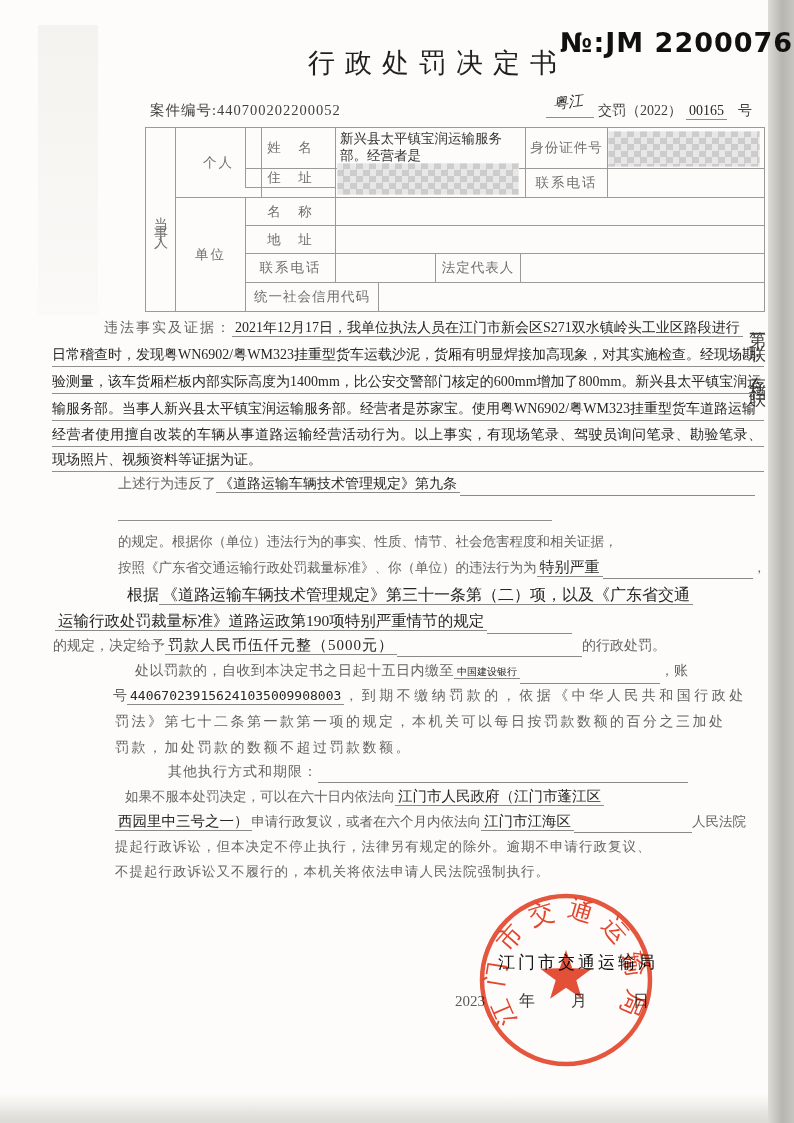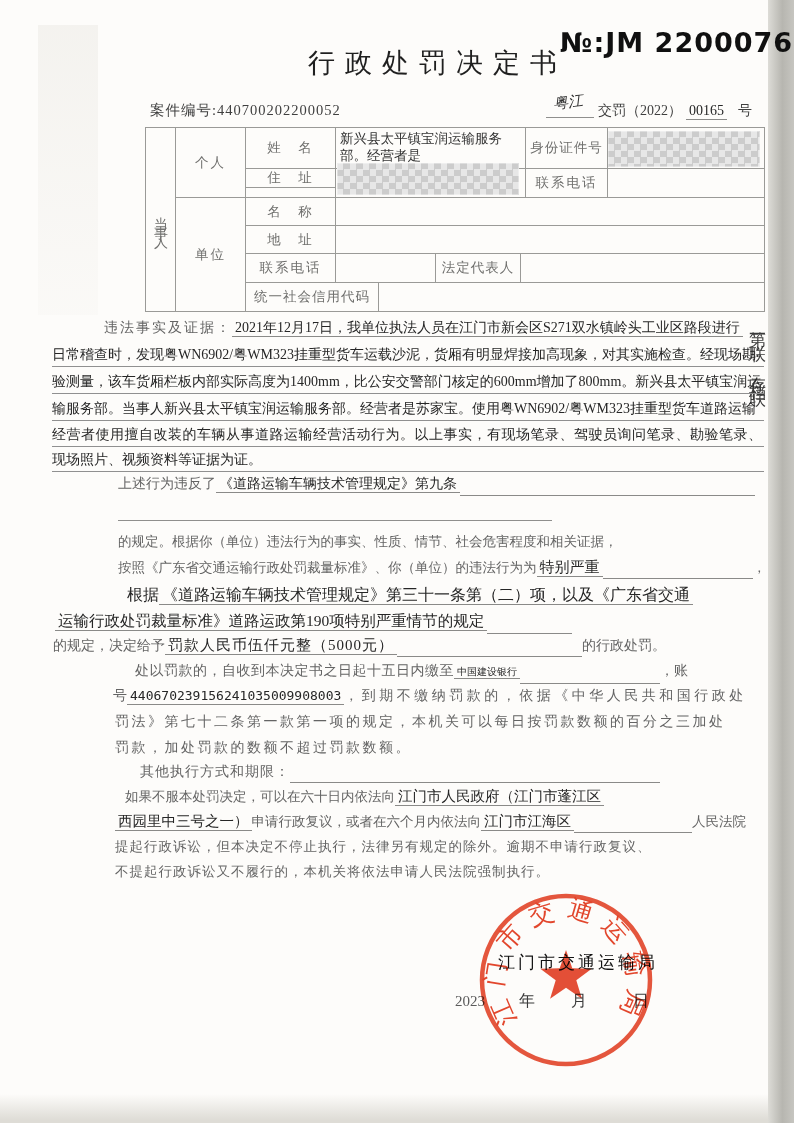--- a/index.html
+++ b/index.html
@@ -66,21 +66,21 @@
   <div class="ln" style="left:598px;top:99px;color:#3f3f3f;">交罚（2022）</div>
   <div class="ln fill" style="left:686px;top:99px;"><span class="u">00165</span></div>
   <div class="ln" style="left:738px;top:99px;color:#3f3f3f;">号</div>
 
   <div class="copy-label" style="left:746px;top:318px;">第一联：存档联</div>
 
   <div>
     <div class="cell" style="left:145px;top:127px;width:31px;height:185px;">
         <span class="vtext">当事人</span>
       </div>
-    <div class="cell" style="left:175px;top:127px;width:71px;height:71px;">个人</div>
+    <div class="cell" style="left:175px;top:127px;width:87px;height:71px;">个人</div>
     <div class="cell" style="left:245px;top:127px;width:91px;height:42px;">姓　名</div>
     <div class="cell val" style="left:335px;top:127px;width:191px;height:42px;align-items:flex-start;">新兴县太平镇宝润运输服务部。经营者是</div>
     <div class="cell" style="left:525px;top:127px;width:83px;height:42px;letter-spacing:1px;">身份证件号</div>
     <div class="cell" style="left:607px;top:127px;width:158px;height:42px;"></div>
     <div class="cell" style="left:245px;top:168px;width:91px;height:20px;">住　址</div>
     <div class="cell val" style="left:335px;top:168px;width:191px;height:30px;"></div>
     <div class="cell" style="left:525px;top:168px;width:83px;height:30px;">联系电话</div>
     <div class="cell" style="left:607px;top:168px;width:158px;height:30px;"></div>
     <div class="cell" style="left:175px;top:197px;width:71px;height:115px;">单位</div>
     <div class="cell" style="left:245px;top:197px;width:91px;height:29px;">名　称</div>
@@ -112,21 +112,21 @@
 
   <div class="ln" style="left:127px;top:582px;font-size:16px;height:25px;line-height:25px;"><span class="fill">根据</span><span class="fill u">《道路运输车辆技术管理规定》第三十一条第（二）项，以及《广东省交通</span></div>
   <div class="ln" style="left:55px;top:608px;font-size:15.5px;height:25px;line-height:25px;"><span class="fill u">运输行政处罚裁量标准》道路运政第190项特别严重情节的规定</span><span class="blank" style="width:85px;"></span></div>
   <div class="ln" style="left:53px;top:634px;"><span class="pre">的规定，决定给予</span><span class="fill u" style="font-size:15px;letter-spacing:1px;">罚款人民币伍仟元整（5000元）</span><span class="blank" style="width:185px;"></span><span class="pre">的行政处罚。</span></div>
 
   <div class="ln" style="left:135px;top:659px;"><span class="pre" style="letter-spacing:.5px;">处以罚款的，自收到本决定书之日起十五日内缴至</span><span class="fill u" style="font-size:10px;">中国建设银行</span><span class="blank" style="width:140px;"></span><span class="pre">，账</span></div>
   <div class="ln" style="left:113px;top:684px;"><span class="pre">号</span><span class="fill u digits">440670239156241035009908003</span><span class="pre sp2">，到期不缴纳罚款的，依据《中华人民共和国行政处</span></div>
   <div class="ln pre sp1" style="left:115px;top:710px;">罚法》第七十二条第一款第一项的规定，本机关可以每日按罚款数额的百分之三加处</div>
   <div class="ln pre sp1" style="left:115px;top:736px;">罚款，加处罚款的数额不超过罚款数额。</div>
 
-  <div class="ln" style="left:140px;top:760px;"><span class="pre" style="letter-spacing:1px;">其他执行方式和期限：</span><span class="blank" style="width:370px;"></span></div>
+  <div class="ln" style="left:140px;top:760px;"><span class="pre" style="letter-spacing:1px;margin-left:28px;">其他执行方式和期限：</span><span class="blank" style="width:370px;"></span></div>
 
   <div class="ln" style="left:125px;top:785px;font-size:13.5px;"><span class="pre">如果不服本处罚决定，可以在六十日内依法向</span><span class="fill u" style="font-size:14.5px;">江门市人民政府（江门市蓬江区</span></div>
   <div class="ln" style="left:115px;top:810px;font-size:13.5px;"><span class="fill u" style="font-size:14.5px;">西园里中三号之一）</span><span class="pre">申请行政复议，或者在六个月内依法向</span><span class="fill u" style="font-size:14.5px;">江门市江海区</span><span class="blank" style="width:118px;"></span><span class="pre">人民法院</span></div>
   <div class="ln pre" style="left:115px;top:835px;font-size:13.5px;letter-spacing:1px;">提起行政诉讼，但本决定不停止执行，法律另有规定的除外。逾期不申请行政复议、</div>
   <div class="ln pre" style="left:115px;top:860px;font-size:13.5px;letter-spacing:1px;">不提起行政诉讼又不履行的，本机关将依法申请人民法院强制执行。</div>
 
   <div class="authority" style="left:498px;top:951px;">江门市交通运输局</div>
   <div class="dateline year" style="left:455px;top:993px;">2023</div>
   <div class="dateline" style="left:519px;top:991px;">年</div>
   <div class="dateline" style="left:571px;top:991px;">月</div>

